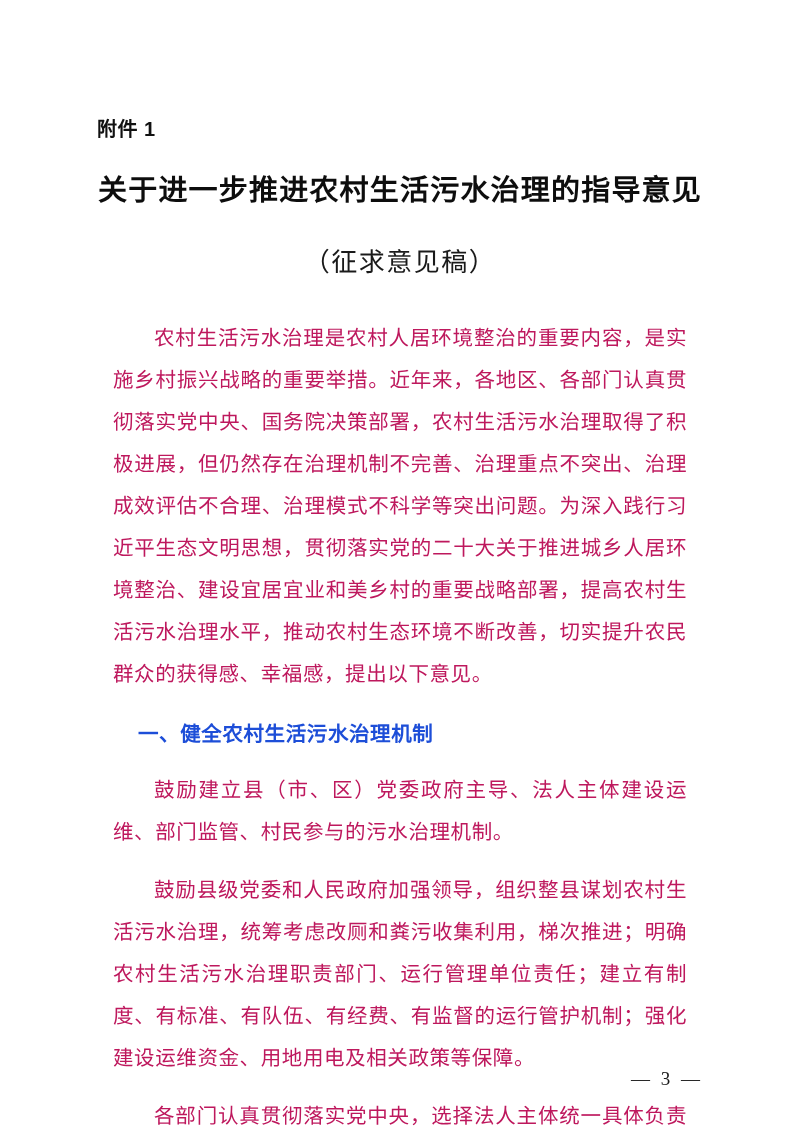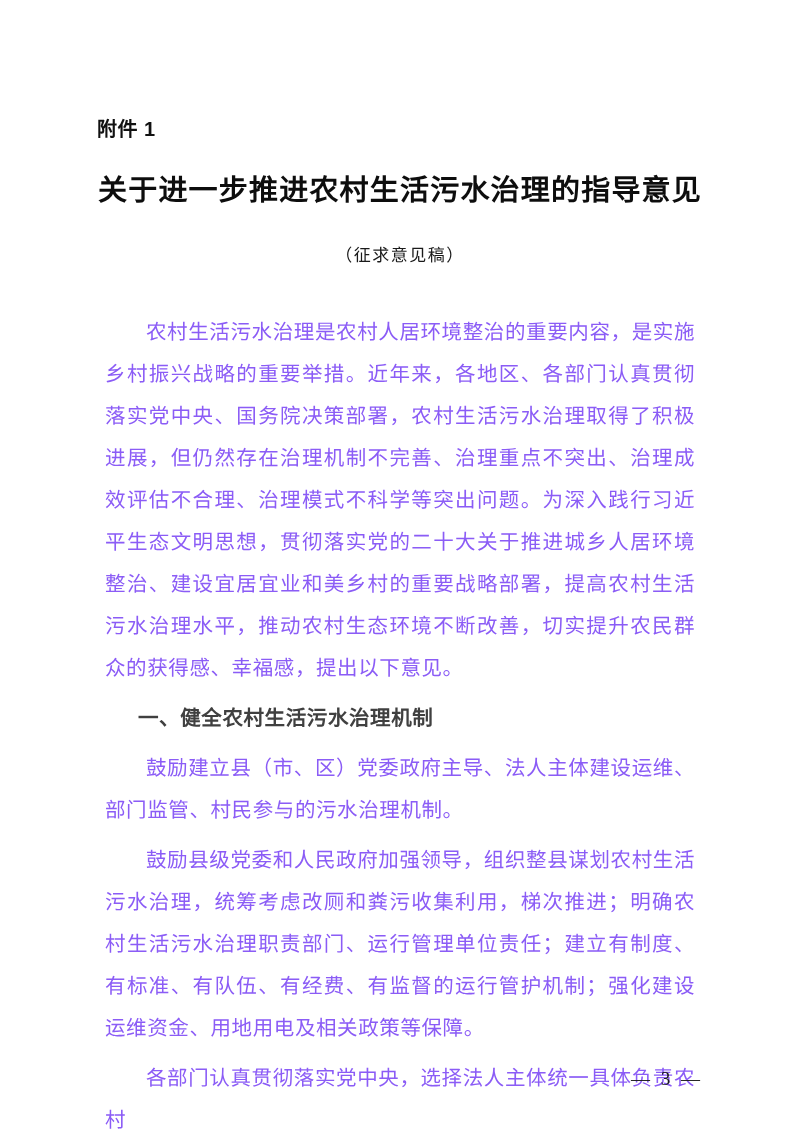--- a/index.html
+++ b/index.html
@@ -48,56 +48,56 @@
     line-height: 1.25;
   }
 
   .doc-subtitle {
     position: absolute;
     left: 0;
     right: 0;
     top: 241px;
     text-align: center;
     font-family: "Liberation Serif", "DejaVu Serif", serif;
-    font-size: 17px;
+    font-size: 26px;
     font-weight: 400;
     letter-spacing: 1.5px;
     color: #1a1a1a;
   }
 
   
   .body-area {
     position: absolute;
     left: 97px;
     top: 303px;
     width: 606px;
   }
 
   .para {
-    margin: 8px;
-    font-family: Liberation Serif, serif;
+    margin: 16px;
+    font-family: Liberation Mono, monospace;
     font-size: 20.5px;
     line-height: 42px;
     text-align: justify;
     text-justify: inter-ideograph;
     text-indent: 2em;
     letter-spacing: 0.6px;
-    color: #8b5cf6;
+    color: #be185d;
     word-break: break-all;
   }
 
   .section-heading {
     margin: 0;
     font-family: "Liberation Sans", "DejaVu Sans", sans-serif;
     font-size: 20.5px;
     font-weight: 700;
     line-height: 42px;
     text-indent: 2em;
     letter-spacing: 0.6px;
-    color: #404040;
+    color: #1d4ed8;
   }
 
   
   .page-footer {
     position: absolute;
     left: 0;
     right: 97px;
     bottom: 42px;
     text-align: right;
     font-family: "Liberation Serif", "DejaVu Serif", serif;

